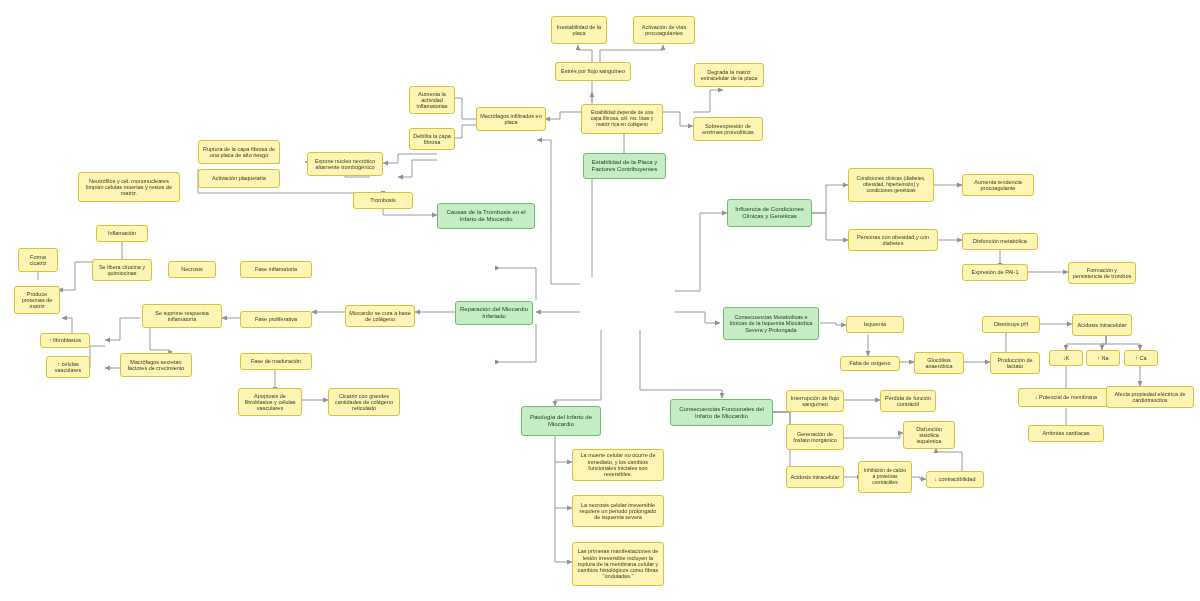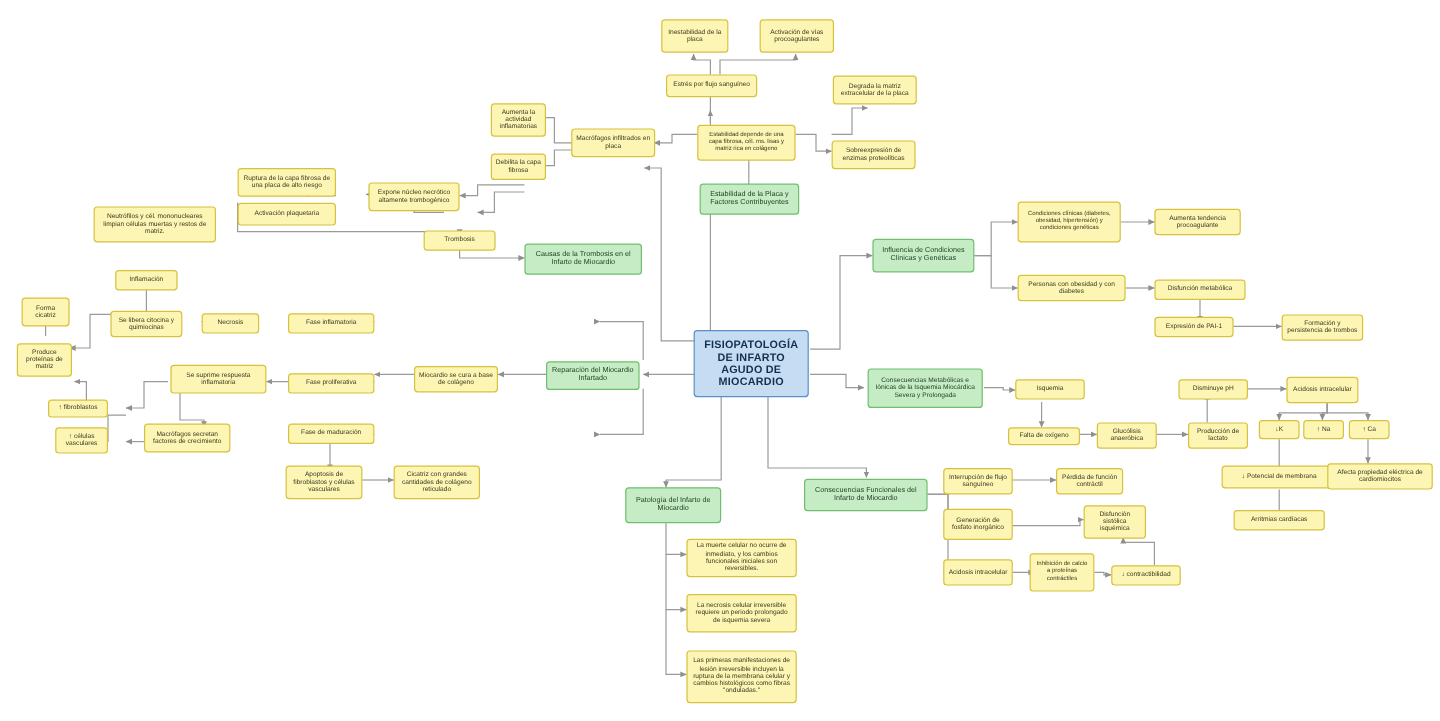--- a/index.html
+++ b/index.html
@@ -147,23 +147,20 @@
       <path d="M773,412 L790,412 L790,433 L786,433"></path>
       <path d="M773,412 L790,412 L790,476 L786,476"></path>
       <path d="M840,400 L870,400 L870,400 L880,400"></path>
       <path d="M840,438 L900,438 L900,433 L903,433"></path>
       <path d="M840,477 L856,477 L856,477 L862,477"></path>
       <path d="M912,477 L920,477 L920,479 L926,479"></path>
       <path d="M962,471 L962,452 L936,452 L936,448"></path>
     </g>
   </svg>
 
-  <div class="node blue f9" style="left:578px;top:275px;width:96px;height:56px;">
-    <span>FISIOPATOLOGÍA DE INFARTO AGUDO DE MIOCARDIO</span>
-  </div>
 
   <div class="node green f6" style="left:583px;top:153px;width:83px;height:26px;">
     <span>Estabilidad de la Placa y Factores Contribuyentes</span>
   </div>
   <div class="node green f6" style="left:437px;top:203px;width:98px;height:26px;">
     <span>Causas de la Trombosis en el Infarto de Miocardio</span>
   </div>
   <div class="node green f6" style="left:727px;top:199px;width:85px;height:28px;">
     <span>Influencia de Condiciones Clínicas y Genéticas</span>
   </div>

